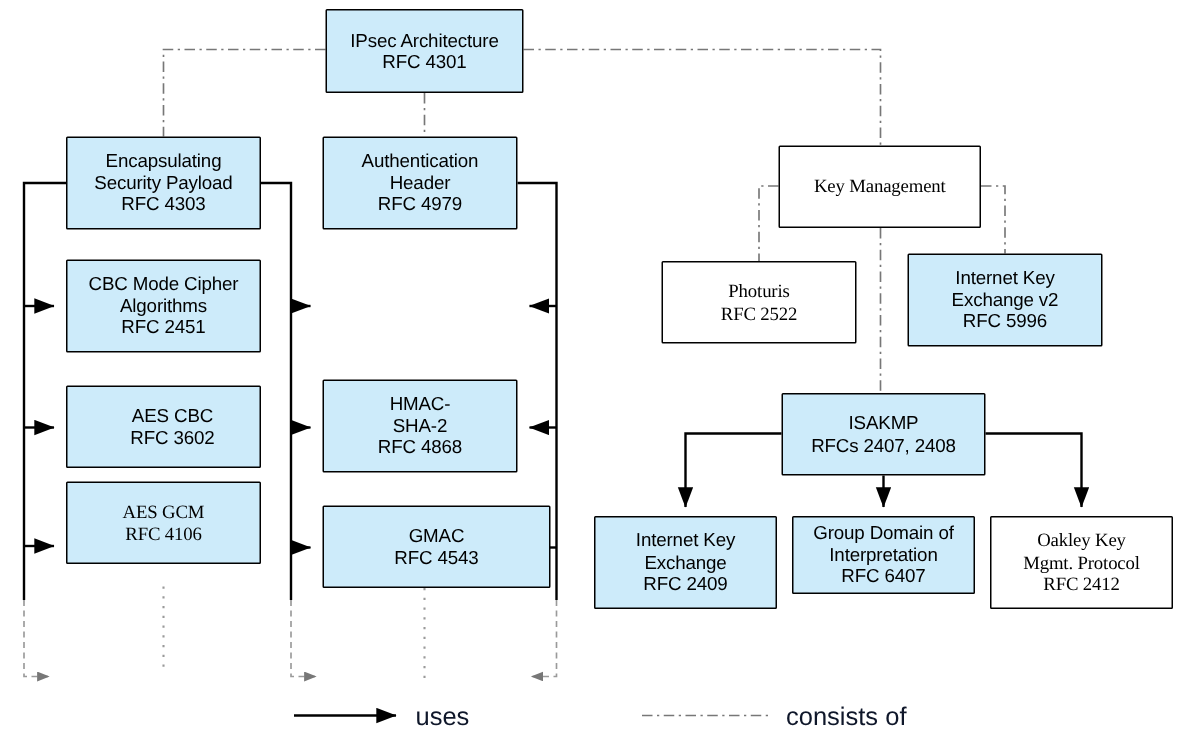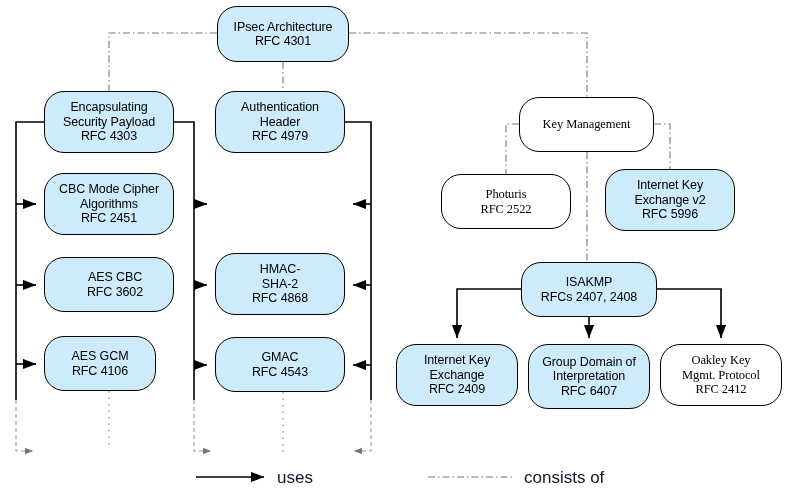--- a/index.html
+++ b/index.html
@@ -17,21 +17,21 @@
   #edges{
     position:absolute;
     left:0;top:0;
     width:793px;height:494px;
     pointer-events:none;
   }
   .node{
     position:absolute;
     box-sizing:border-box;
     border:1.4px solid #000000;
-    border-radius:20px;
+    border-radius:1px;
     background:#cdebfa;
     display:flex;
     flex-direction:column;
     align-items:center;
     justify-content:center;
     text-align:center;
     color:#000000;
     font-size:12.5px;
     line-height:14.5px;
     letter-spacing:-0.1px;
@@ -191,26 +191,26 @@
     <span class="ln">AES CBC</span>
     <span class="ln">RFC 3602</span>
   </div>
 
   <div class="node" style="left:215px;top:253px;width:130px;height:62px;">
     <span class="ln">HMAC-</span>
     <span class="ln">SHA-2</span>
     <span class="ln">RFC 4868</span>
   </div>
 
-  <div class="node" style="left:44px;top:336px;width:112px;height:55px;">
+  <div class="node" style="left:44px;top:321px;width:130px;height:55px;font-family:Liberation Serif, serif;">
     <span class="ln">AES GCM</span>
     <span class="ln">RFC 4106</span>
   </div>
 
-  <div class="node" style="left:215px;top:337px;width:130px;height:55px;">
+  <div class="node" style="left:215px;top:337px;width:152px;height:55px;">
     <span class="ln">GMAC</span>
     <span class="ln">RFC 4543</span>
   </div>
 
   <div class="node white" style="left:519px;top:97px;width:135px;height:55px;">
     <span class="ln">Key Management</span>
   </div>
 
   <div class="node white" style="left:441px;top:174px;width:130px;height:55px;">
     <span class="ln">Photuris</span>
@@ -227,21 +227,21 @@
     <span class="ln">ISAKMP</span>
     <span class="ln">RFCs 2407, 2408</span>
   </div>
 
   <div class="node" style="left:396px;top:344px;width:122px;height:62px;">
     <span class="ln">Internet Key</span>
     <span class="ln">Exchange</span>
     <span class="ln">RFC 2409</span>
   </div>
 
-  <div class="node" style="left:528px;top:344px;width:122px;height:65px;">
+  <div class="node" style="left:528px;top:344px;width:122px;height:52px;">
     <span class="ln">Group Domain of</span>
     <span class="ln">Interpretation</span>
     <span class="ln">RFC 6407</span>
   </div>
 
   <div class="node white" style="left:660px;top:344px;width:122px;height:62px;">
     <span class="ln">Oakley Key</span>
     <span class="ln">Mgmt. Protocol</span>
     <span class="ln">RFC 2412</span>
   </div>

